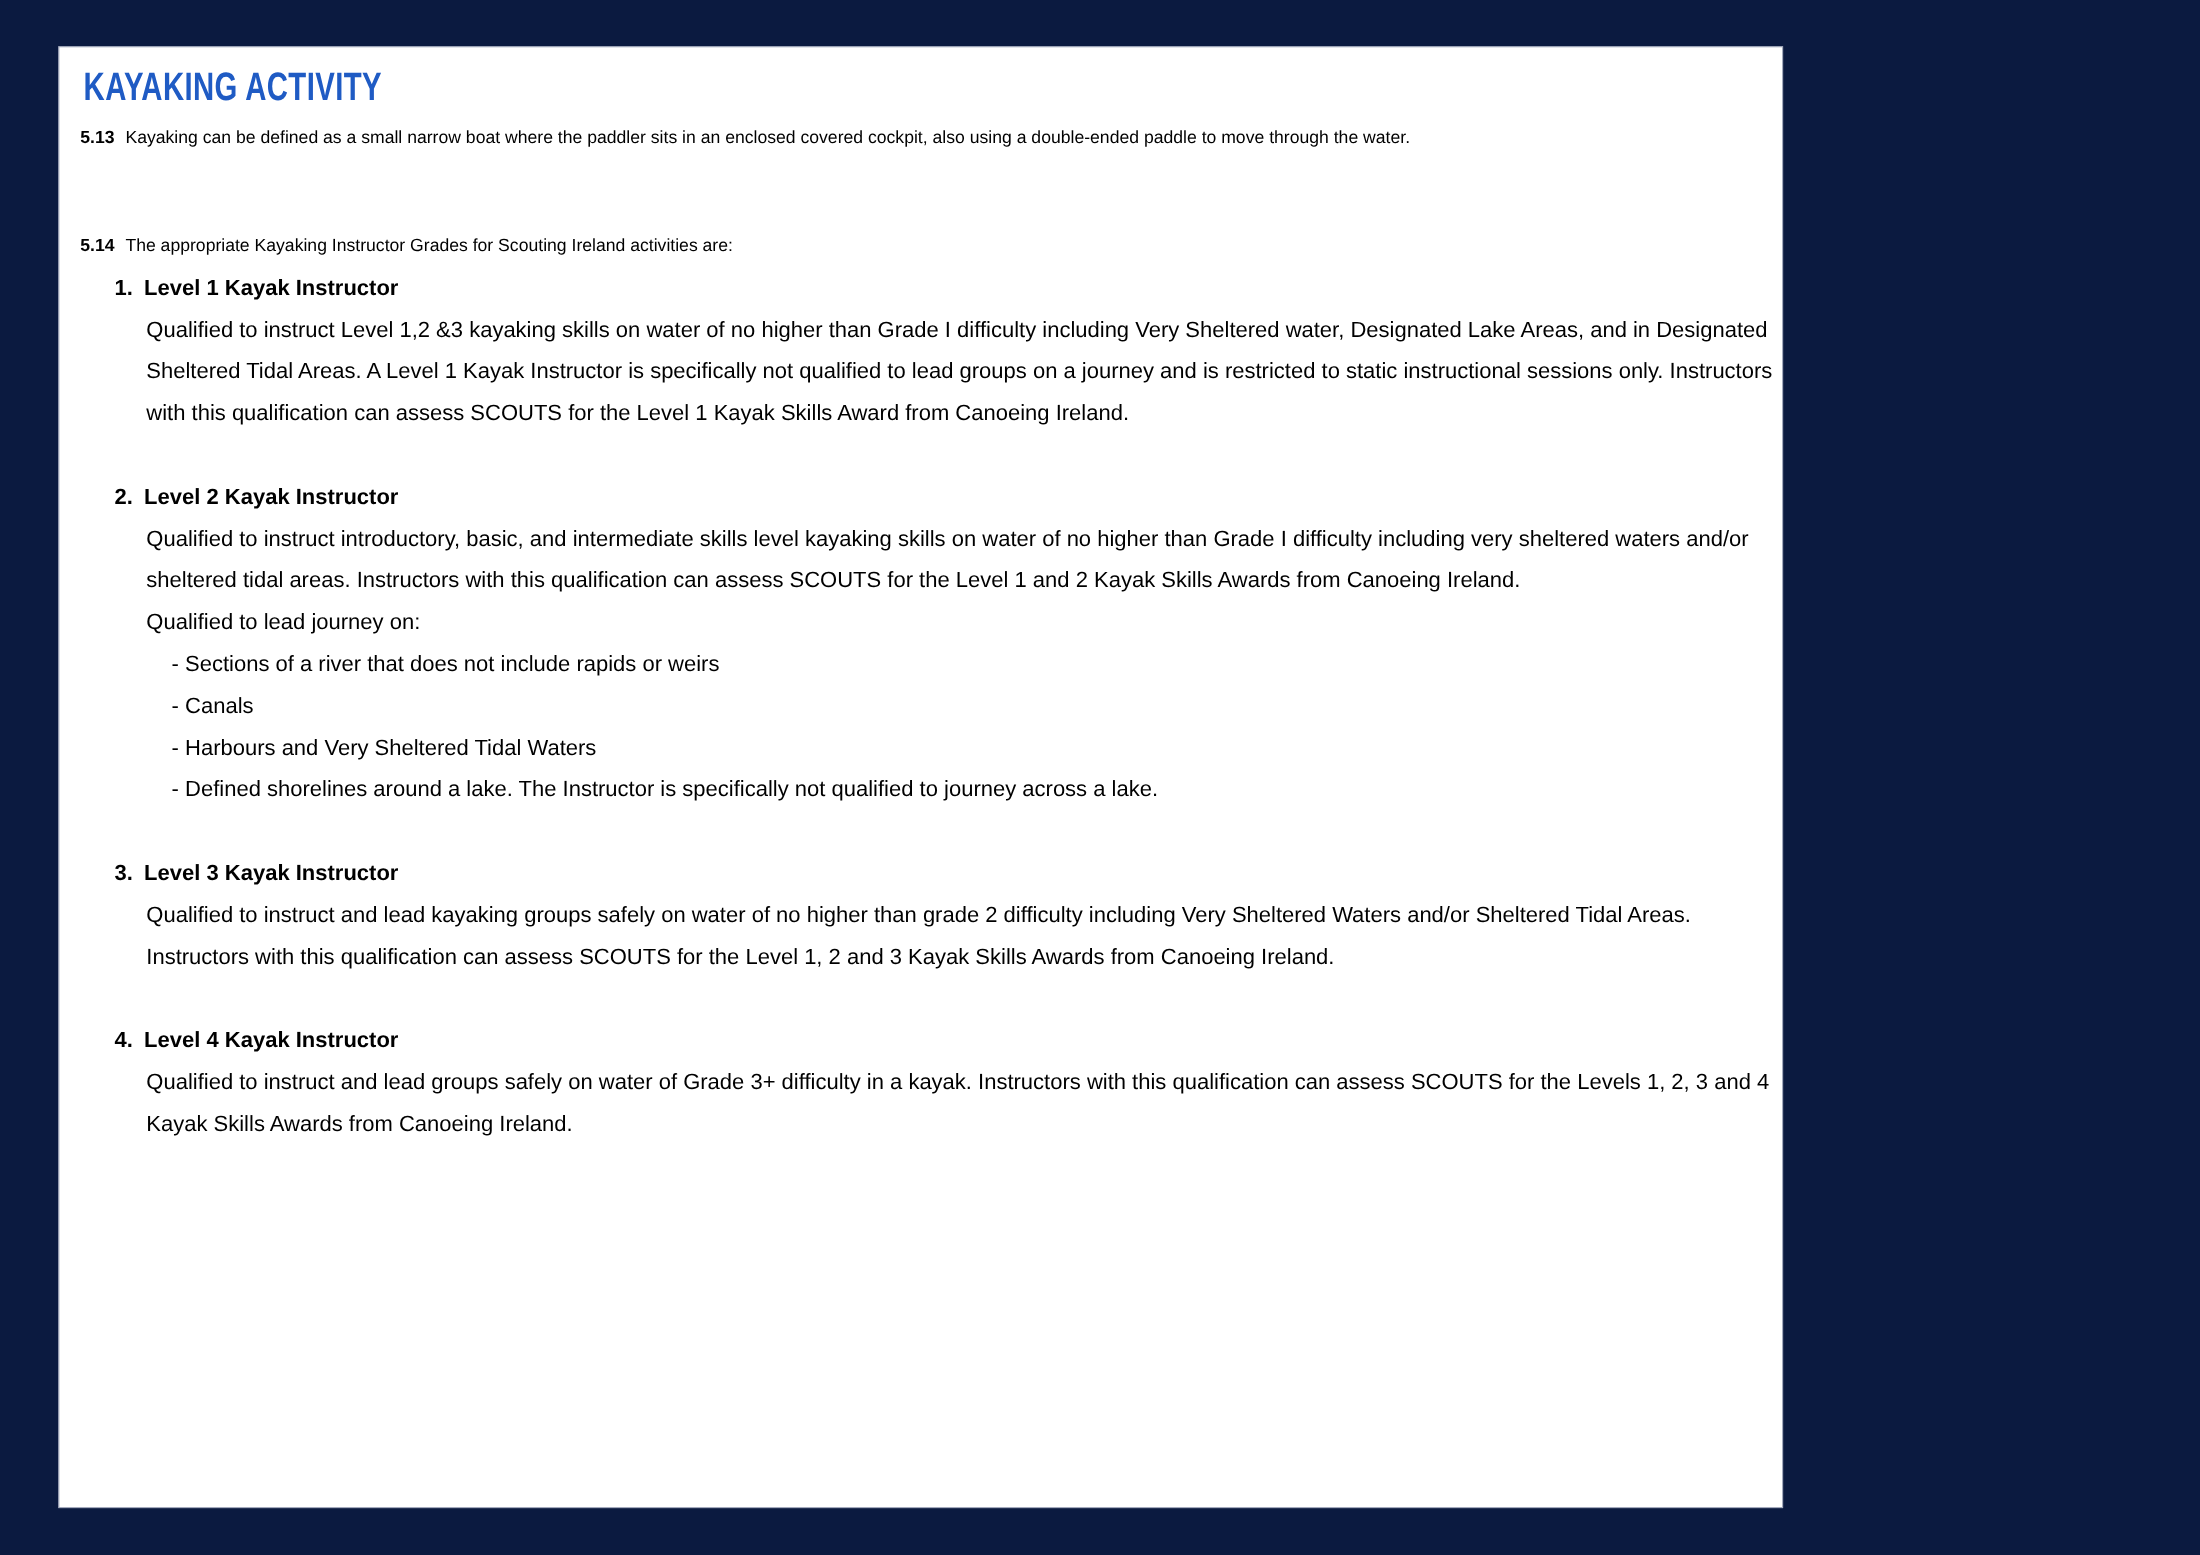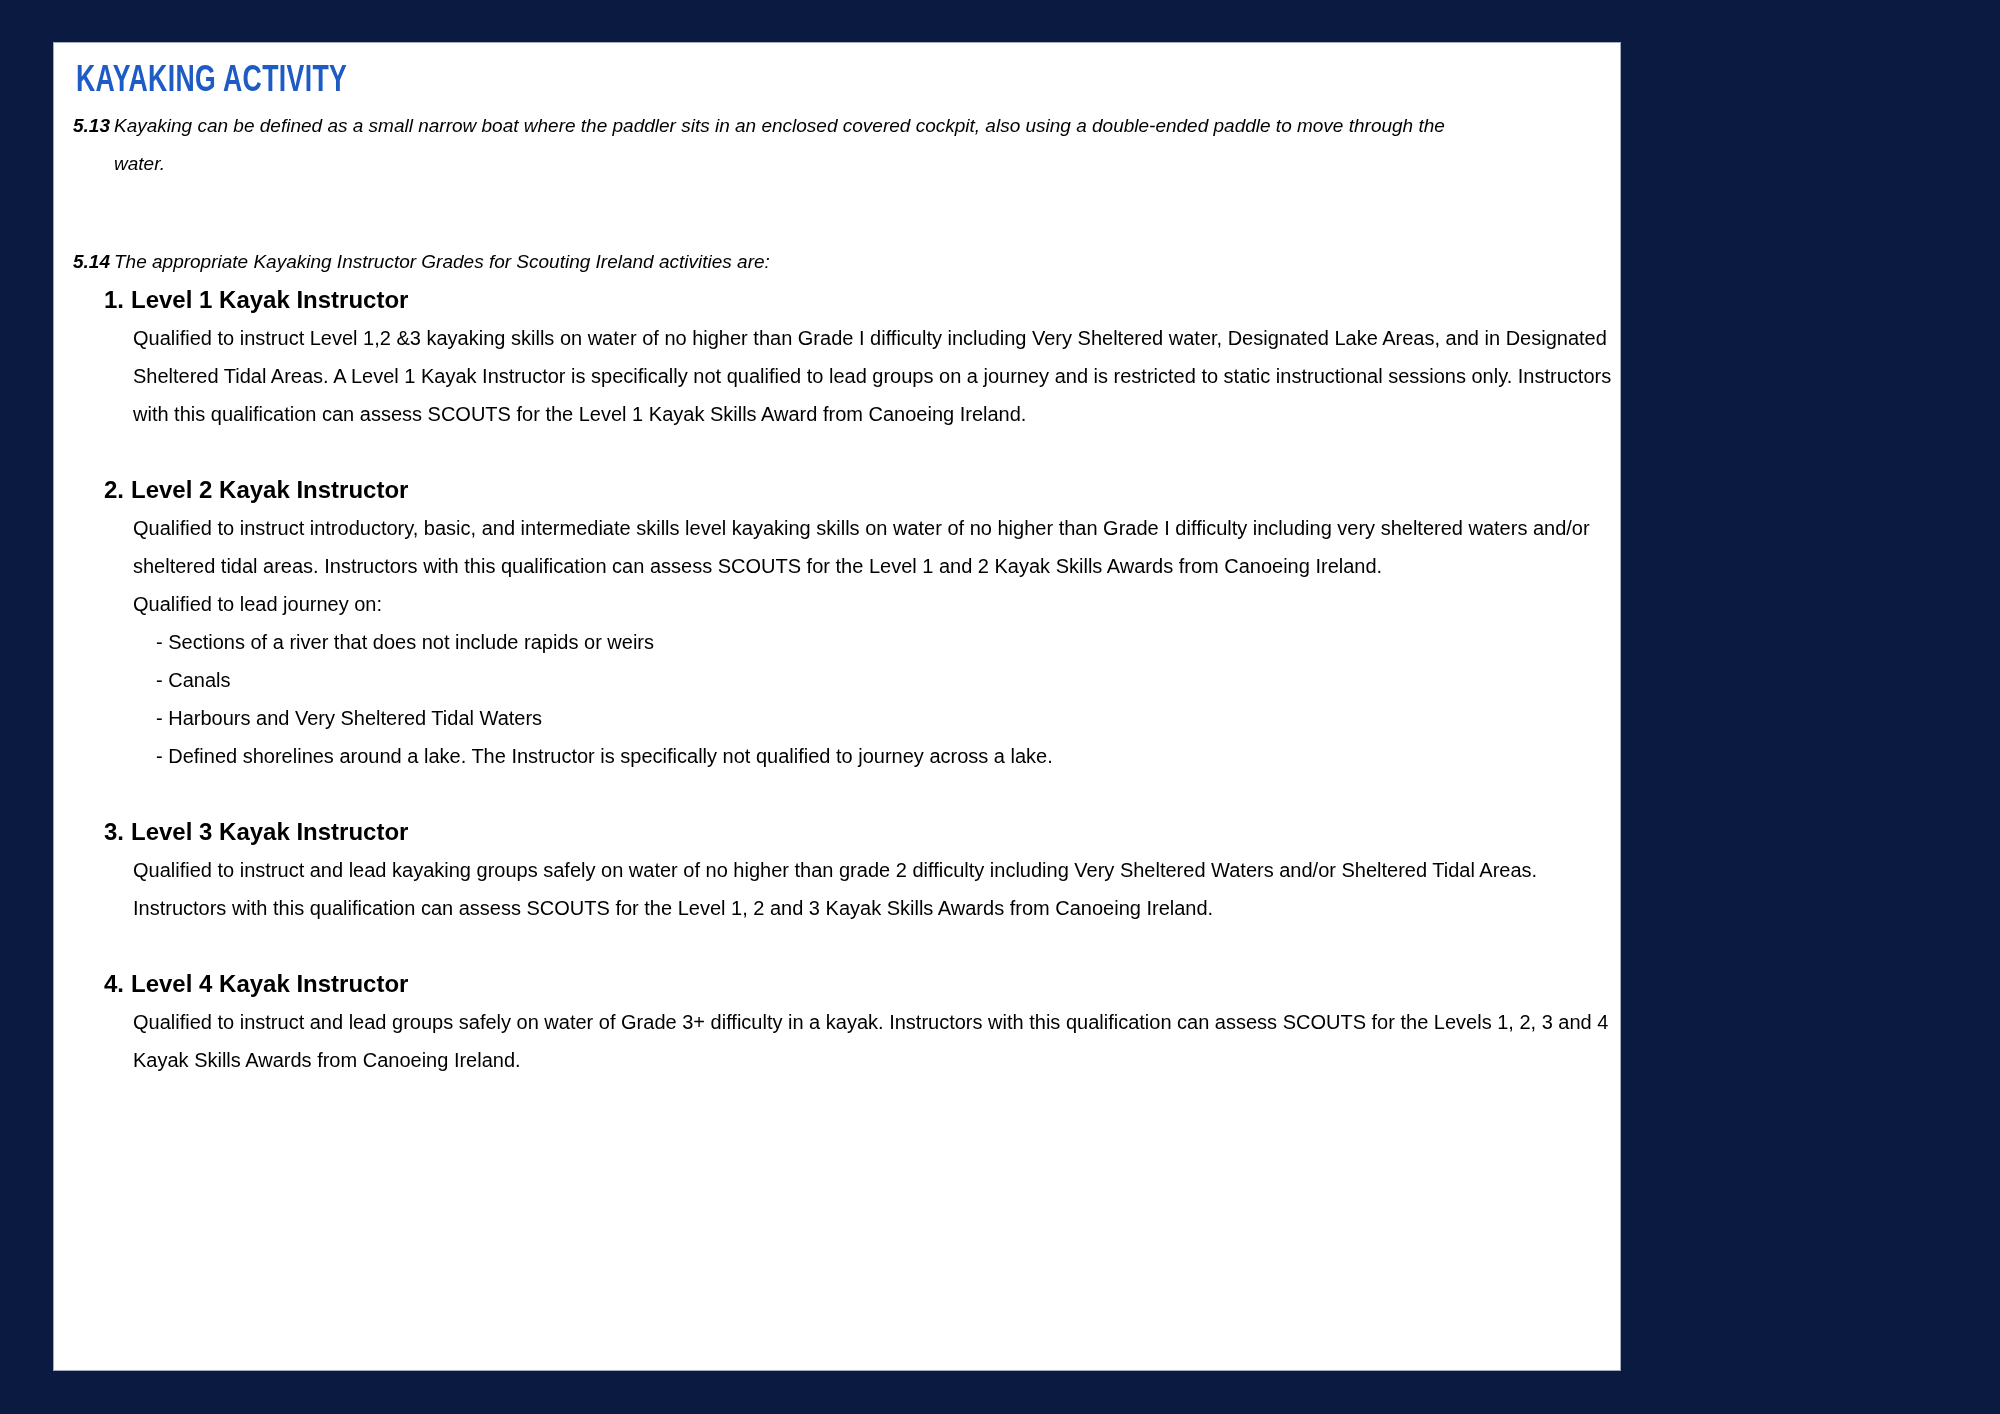--- a/index.html
+++ b/index.html
@@ -33,37 +33,36 @@
     color:var(--title);
     letter-spacing:0.5px;
     transform:scaleX(.74);
     transform-origin:0 50%;
     margin-left:3px;
     white-space:nowrap;
   }
   
   .para{
     position:relative;
-    font-size:19px;
+    font-size:16px;
     line-height:38px;
     padding-left:41px; 
-    font-style:italic;
   }
   .para .pnum{
     position:absolute;
     left:0;top:0;
     font-weight:700;
   }
   .para-513{max-width:1400px;margin-top:6px;margin-bottom:60px;}
   .para-514{}
   
   .grades{margin-left:31px;} 
   .grade{margin-bottom:38px;}
   .grade-heading{
-    font-size:24px;
+    font-size:20px;
     line-height:38px;
     font-weight:700;
   }
   .grade-heading .gnum{display:inline-block;min-width:21px;margin-right:6px;font-weight:700;}
   .grade-desc{
     font-size:20px;
     line-height:38px;
     margin-left:29px; 
   }
   .desc-1{max-width:1500px;}

